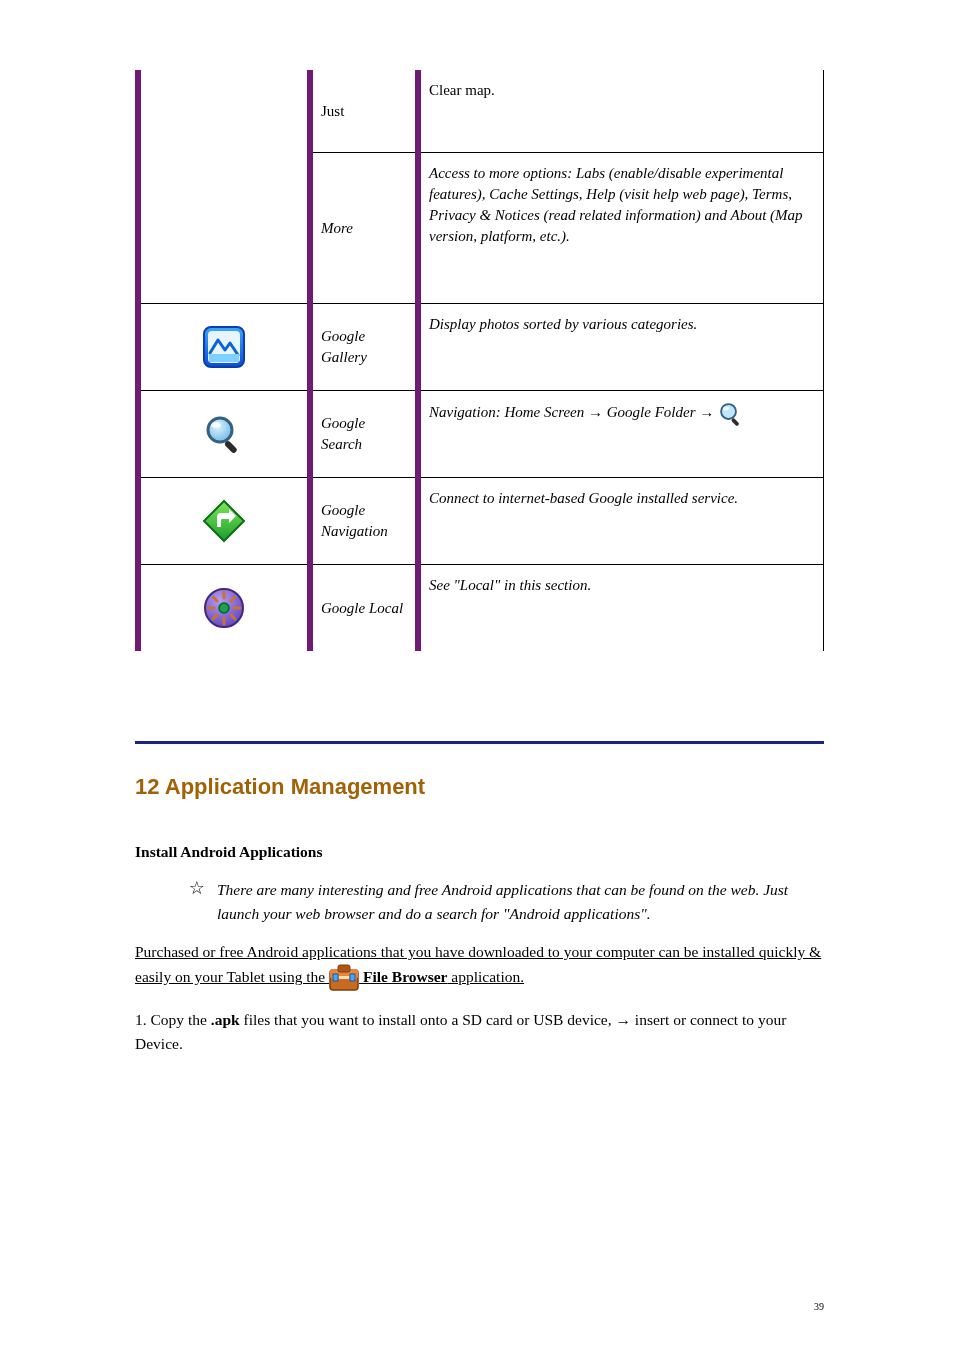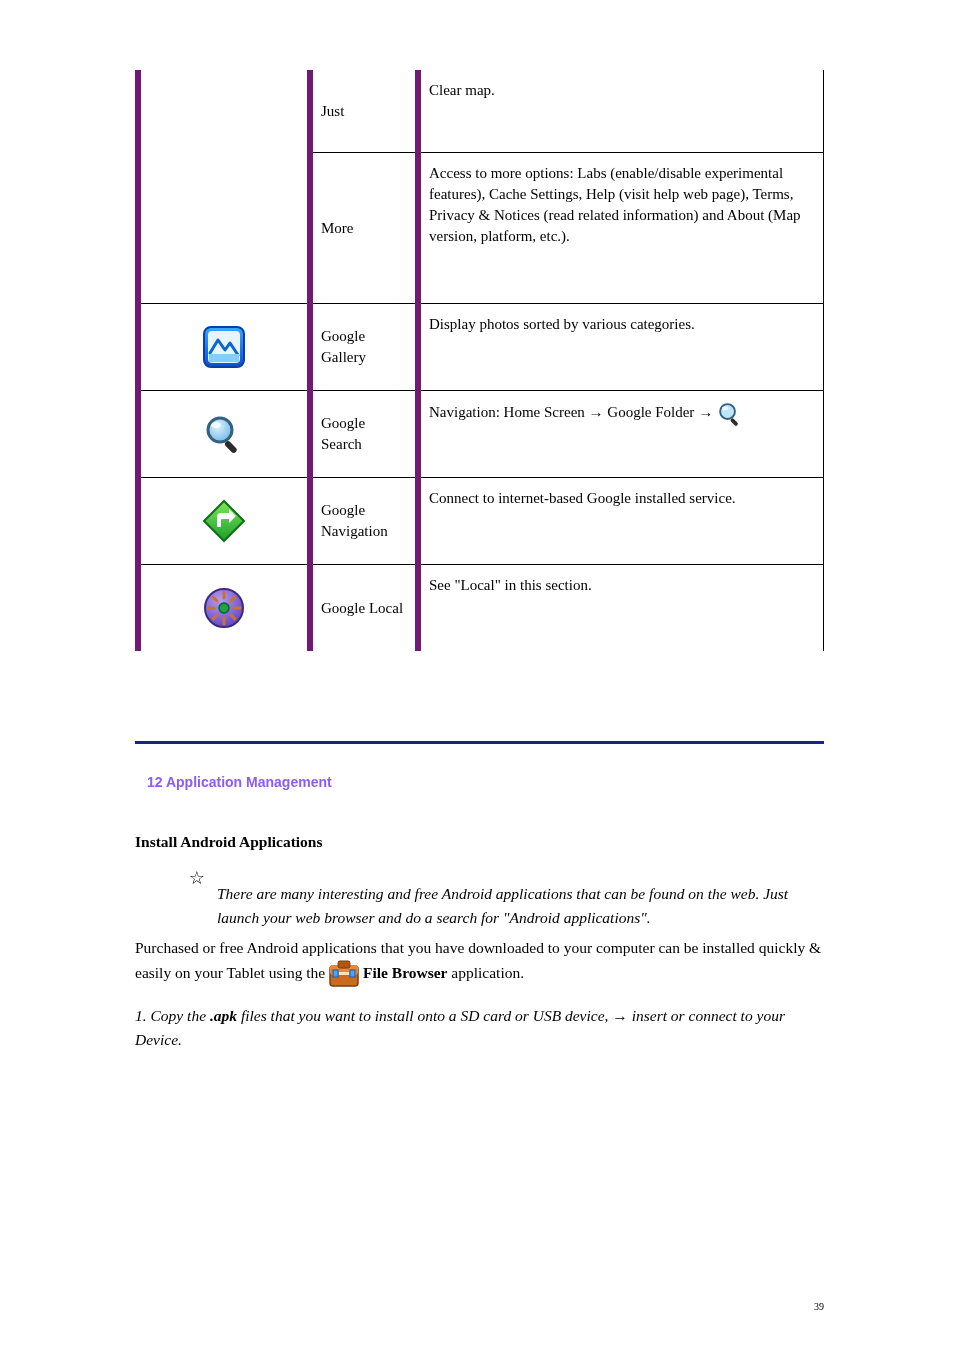--- a/index.html
+++ b/index.html
@@ -23,21 +23,21 @@
     table-layout: fixed;
   }
   .tbl td {
     border-left: 6px solid #701a75;
     border-right: 1px solid #000;
     padding: 10px 8px;
     vertical-align: top;
     font-size: 15px;
     line-height: 1.4;
   }
-  .tbl tr.hline td { border-top: 1px solid #000; }
+  .tbl tr.hline td { border-top: 1px solid #000; font-style: italic; }
   .tbl .c1 { width: 172px; text-align: center; vertical-align: middle; }
   .tbl .c2 { width: 108px; vertical-align: middle; }
   .tbl .c3 { width: auto; }
   .icon-holder {
     display: flex;
     align-items: center;
     justify-content: center;
     min-height: 64px;
   }
   .row-tall td { height: 62px; }
@@ -46,43 +46,43 @@
   .small-inline-icon { vertical-align: middle; }
   .arrow { font-family: Arial, sans-serif; }
   .rule {
     border: none;
     border-top: 3px solid #1a237e;
     margin: 90px 0 30px 0;
   }
   h2.section {
     font-family: Verdana, Arial, sans-serif;
     font-weight: bold;
-    color: #8b5cf6;
-    font-size: 14px;
-    margin: 0 0 40px 12px;
+    color: #a16207;
+    font-size: 22px;
+    margin: 0 0 40px 0;
   }
   .body {
     font-size: 15.5px;
     line-height: 1.55;
   }
   .body .tip-line {
     display: flex;
     align-items: flex-start;
     gap: 6px;
   }
   .body .tip-star {
     width: 70px;
     flex: 0 0 70px;
     text-align: right;
     font-size: 18px;
     line-height: 1.2;
     padding-right: 6px;
   }
   .body .tip-text { flex: 1; }
-  .italic { font-style: italic; margin-top: 14px; }
+  .italic { font-style: italic; }
   .inline-svg { vertical-align: middle; }
   .pnum {
     position: absolute;
     bottom: 38px;
     right: 130px;
     font-size: 10px;
     font-family: "Times New Roman", serif;
   }
 </style>
 </head>
@@ -212,32 +212,32 @@
   <h2 class="section">12 Application Management</h2>
 
   <div class="body">
     <div style="font-weight:bold; margin-bottom:14px;">Install Android Applications</div>
 
     <div class="tip-line">
       <div class="tip-star">☆</div>
       <div class="tip-text italic">There are many interesting and free Android applications that can be found on the web. Just launch your web browser and do a search for "Android applications".</div>
     </div>
 
-    <p style="margin-top:6px;">
+    <p style="margin-top:14px;text-decoration:underline;">
       <span>Purchased or free Android applications that you have downloaded to your computer can be installed quickly &amp; easily on your Tablet using the </span>
       <svg class="inline-svg" width="30" height="28" viewBox="0 0 30 28">
         <rect x="1" y="6" width="28" height="20" rx="3" fill="#c96a1e" stroke="#7a3e0e" stroke-width="1.5"></rect>
         <rect x="1" y="5" width="28" height="10" rx="3" fill="#e8873a"></rect>
         <rect x="9" y="1" width="12" height="7" rx="2" fill="#b05716" stroke="#7a3e0e"></rect>
         <rect x="4" y="10" width="5" height="7" fill="#4aa3ff" stroke="#185a9c"></rect>
         <rect x="21" y="10" width="5" height="7" fill="#4aa3ff" stroke="#185a9c"></rect>
         <rect x="10" y="12" width="10" height="3" fill="#ffe0b0"></rect>
       </svg>
       <b>File Browser</b><span> application.</span>
     </p>
 
-    <p style="margin-top:6px;font-style:italic;">
+    <p style="margin-top:6px;">
       <span>1. Copy the </span><b>.apk</b><span> files that you want to install onto a SD card or USB device, </span><span class="arrow">→</span><span> insert or connect to your Device.</span>
     </p>
   </div>
 
   <div class="pnum">39</div>
 </div>
 
 </body></html>

